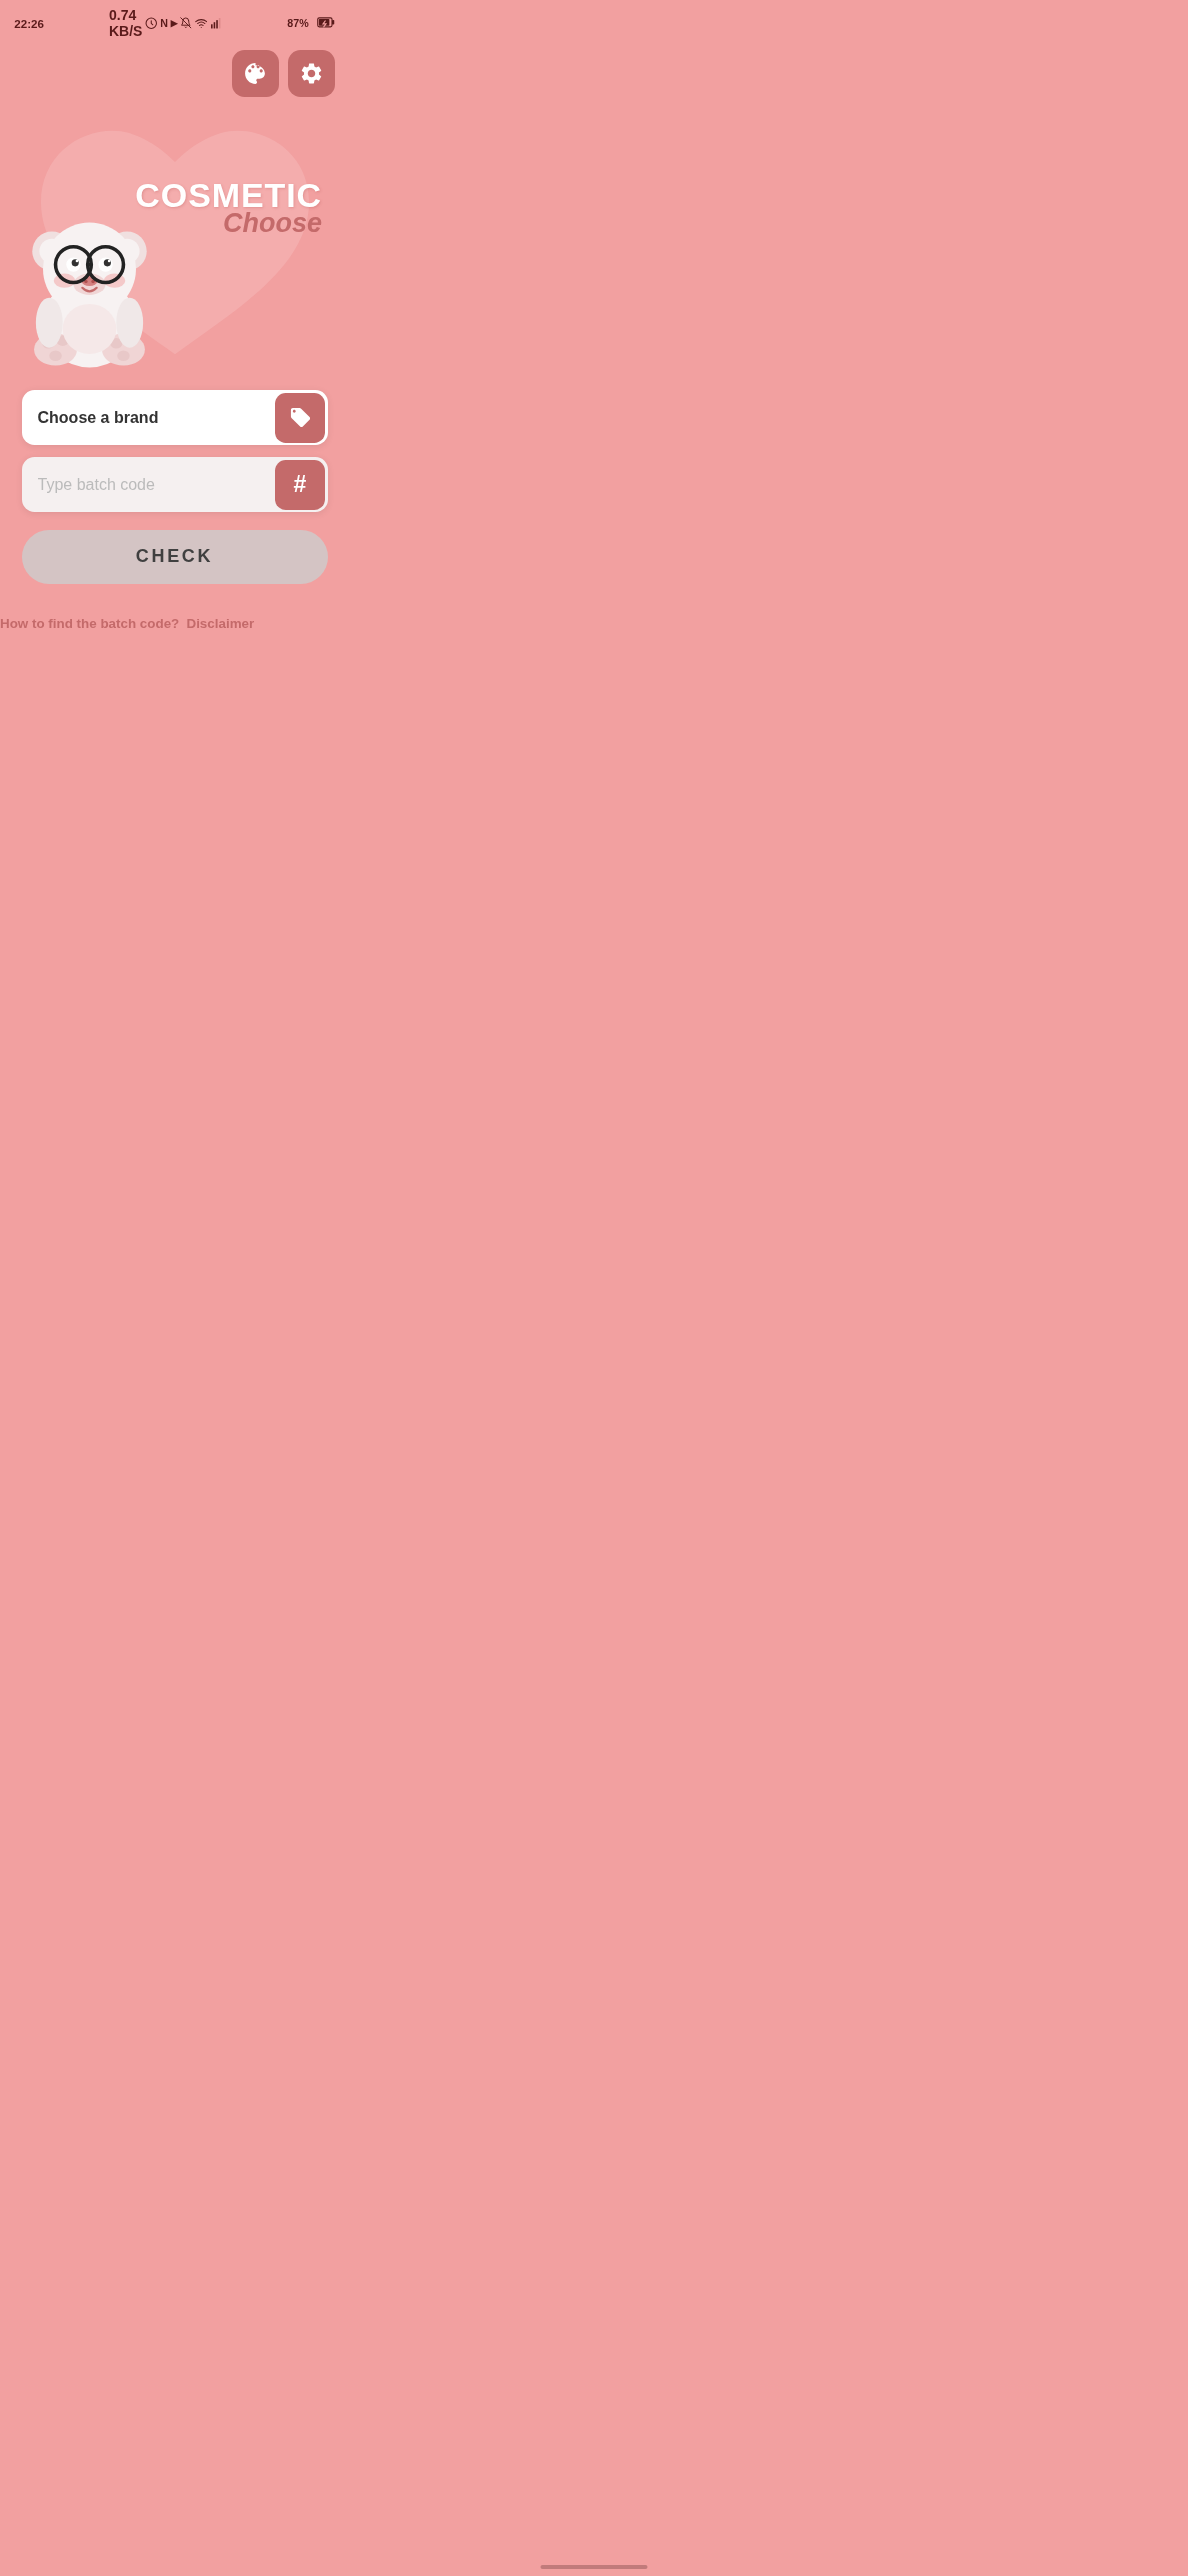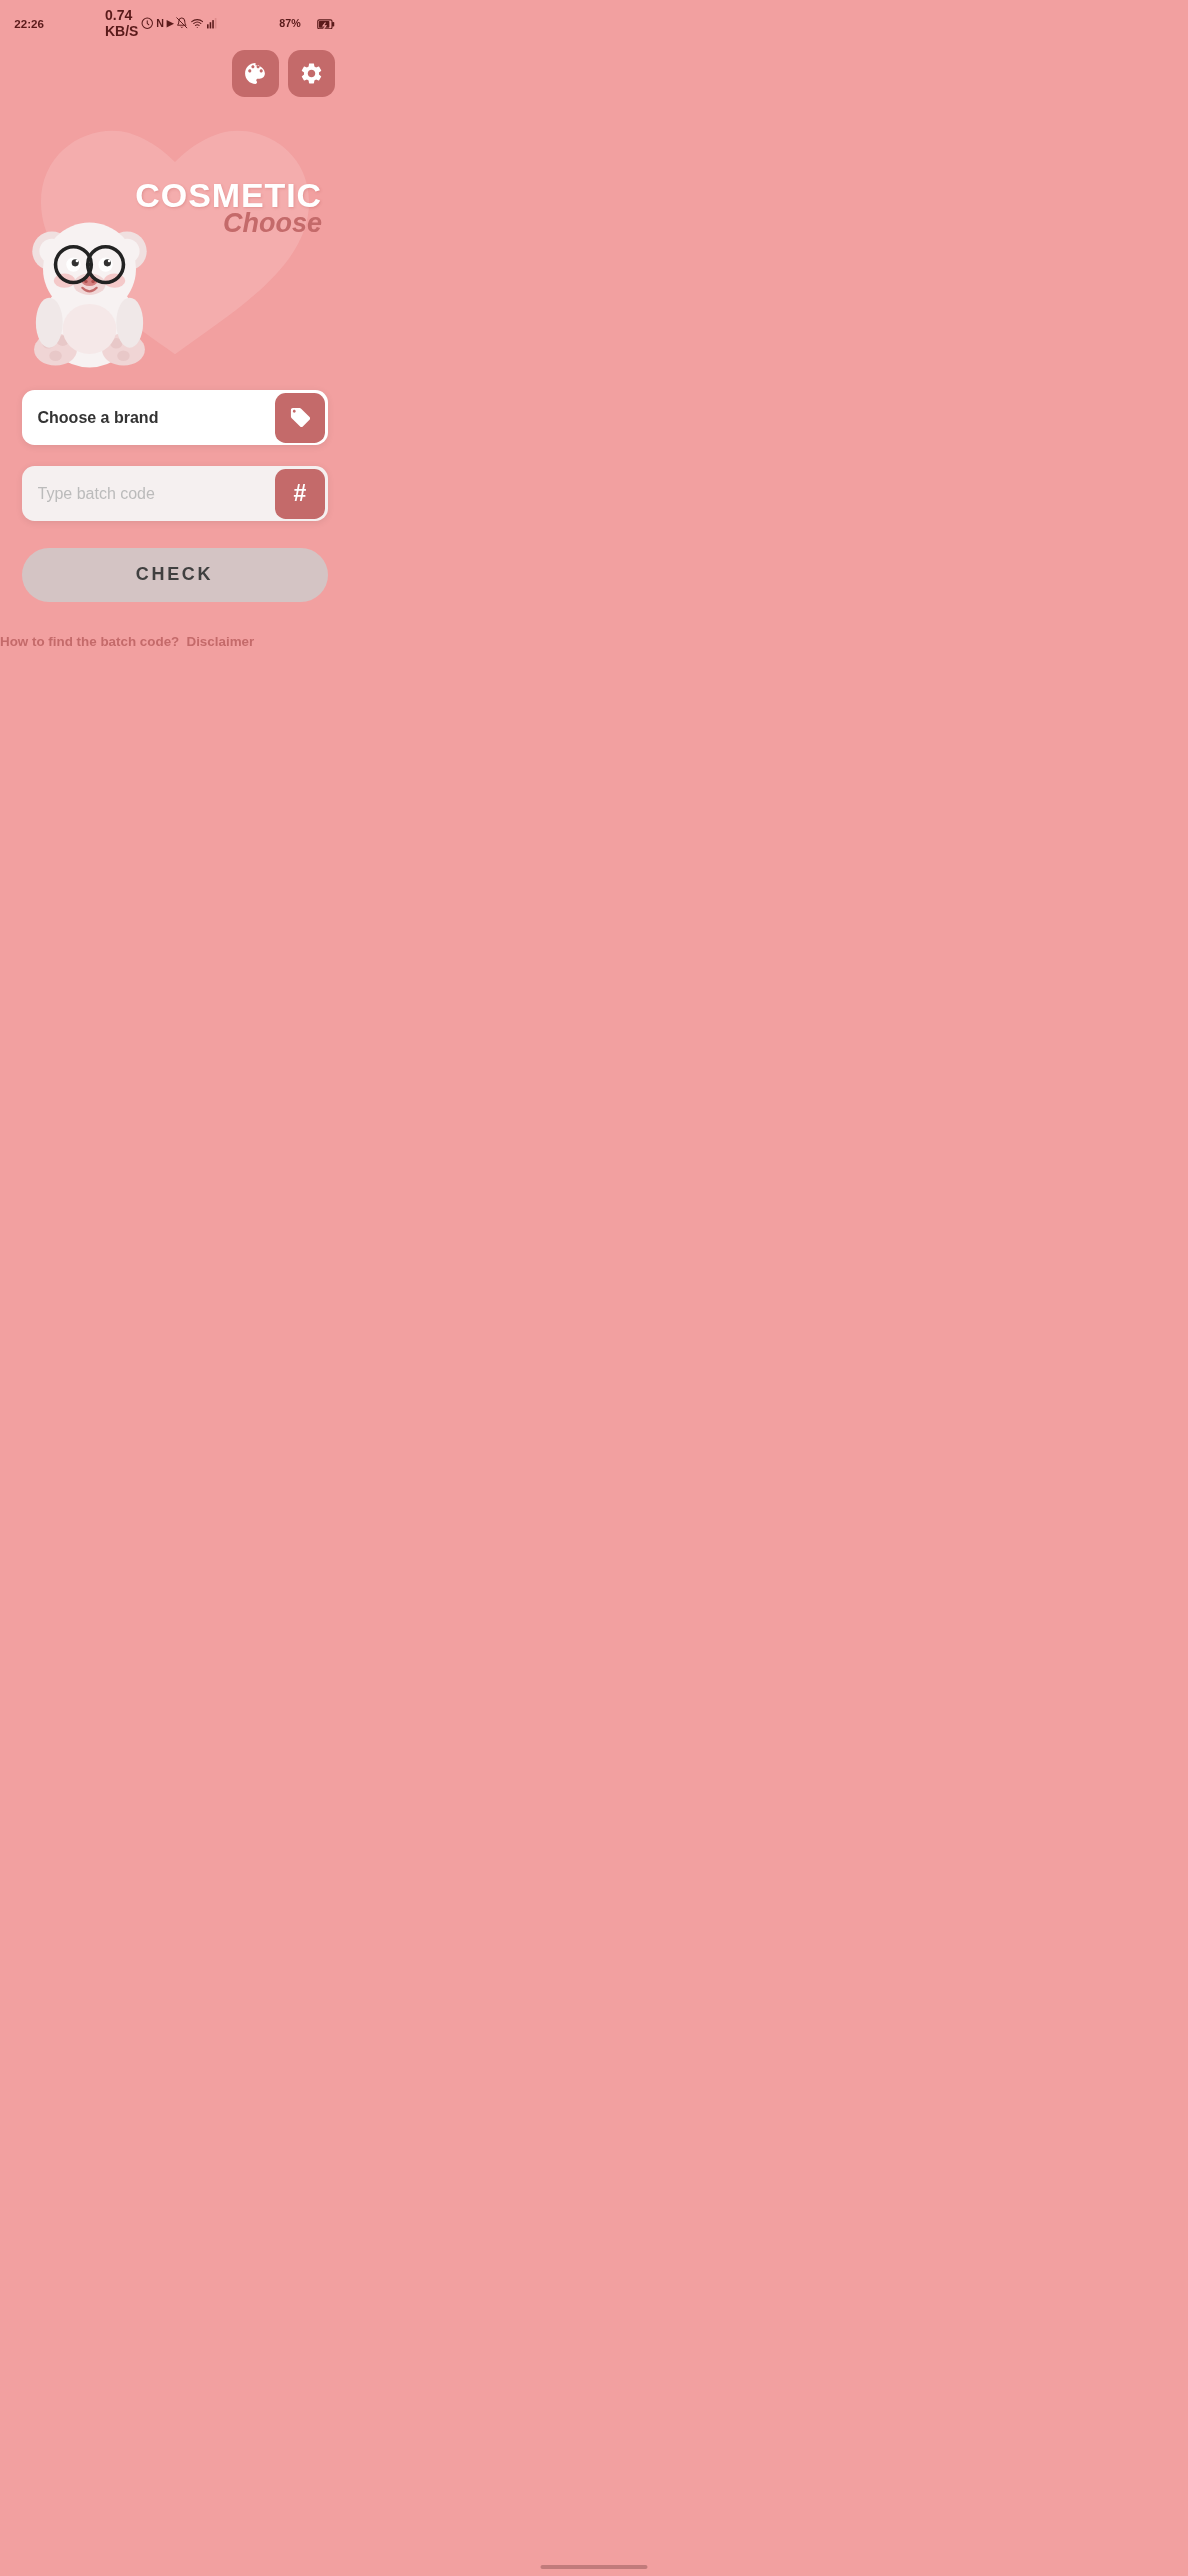--- a/index.html
+++ b/index.html
@@ -20,22 +20,22 @@
       justify-content: space-between;
       align-items: center;
       padding: 7.2px 14.3px 3.6px;
       font-size: 10.7px;
       font-weight: 600;
       color: #5a1a1a;
     }
     .status-left { font-weight: 700; font-size: 11.6px; }
     .status-right {
       display: flex;
-      align-items: flex-end;
-      gap: 16px;
+      align-items: flex-start;
+      gap: 8px;
       font-size: 9.8px;
     }
     .status-center {
       display: flex;
       align-items: center;
       gap: 2.7px;
       font-size: 9px;
     }
 
     
@@ -109,21 +109,21 @@
       color: #c46a6a;
       font-weight: 700;
       margin-top: -7.2px;
     }
 
     
     .form-area {
       padding: 18px 21.5px;
       display: flex;
       flex-direction: column;
-      gap: 21px;
+      gap: 12px;
     }
 
     .input-row {
       display: flex;
       align-items: center;
       background: white;
       border-radius: 12.5px;
       overflow: hidden;
       height: 55px;
       box-shadow: 0 1.8px 7.2px rgba(0,0,0,0.08);

